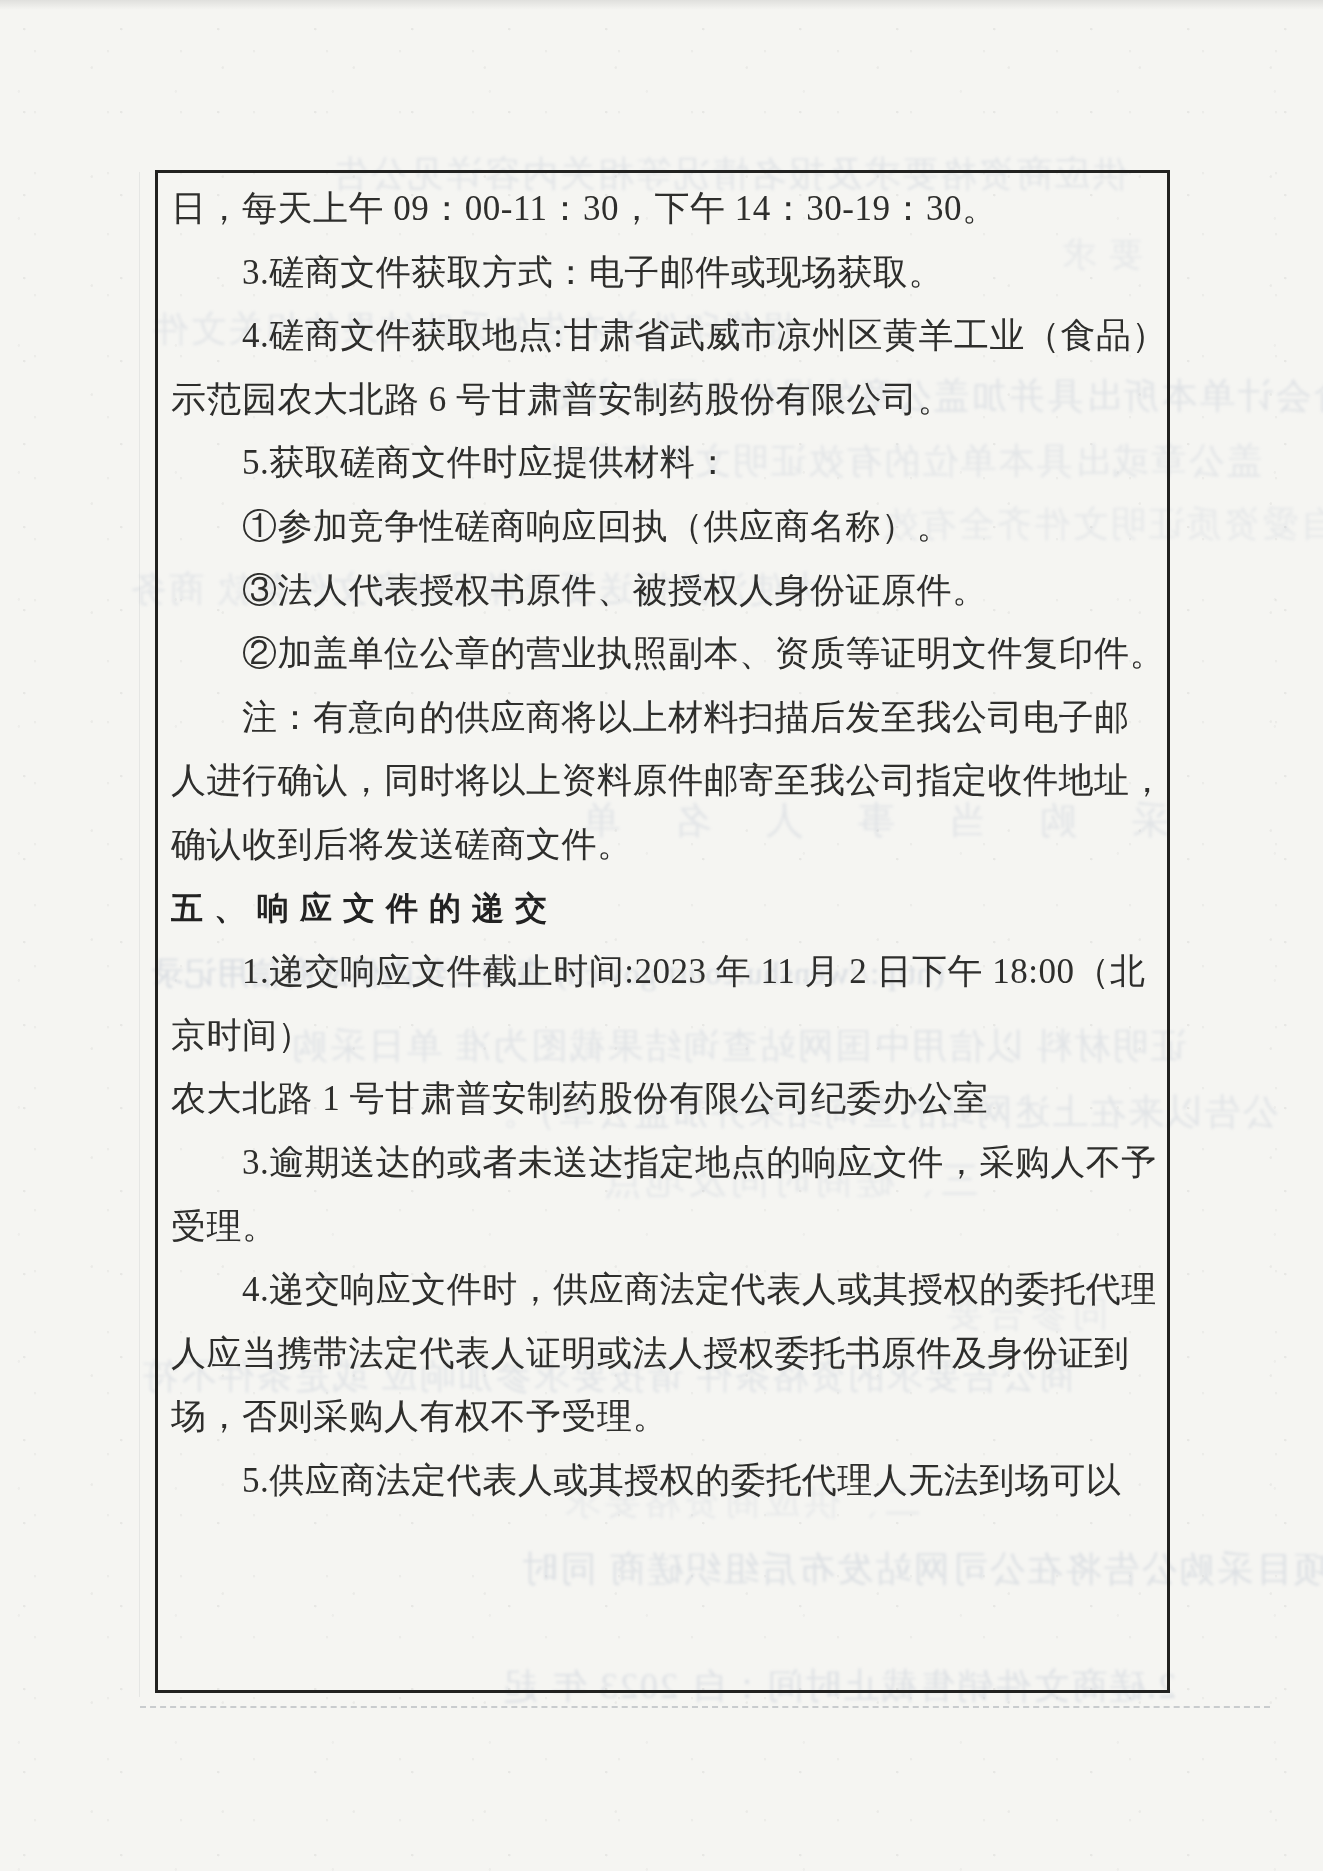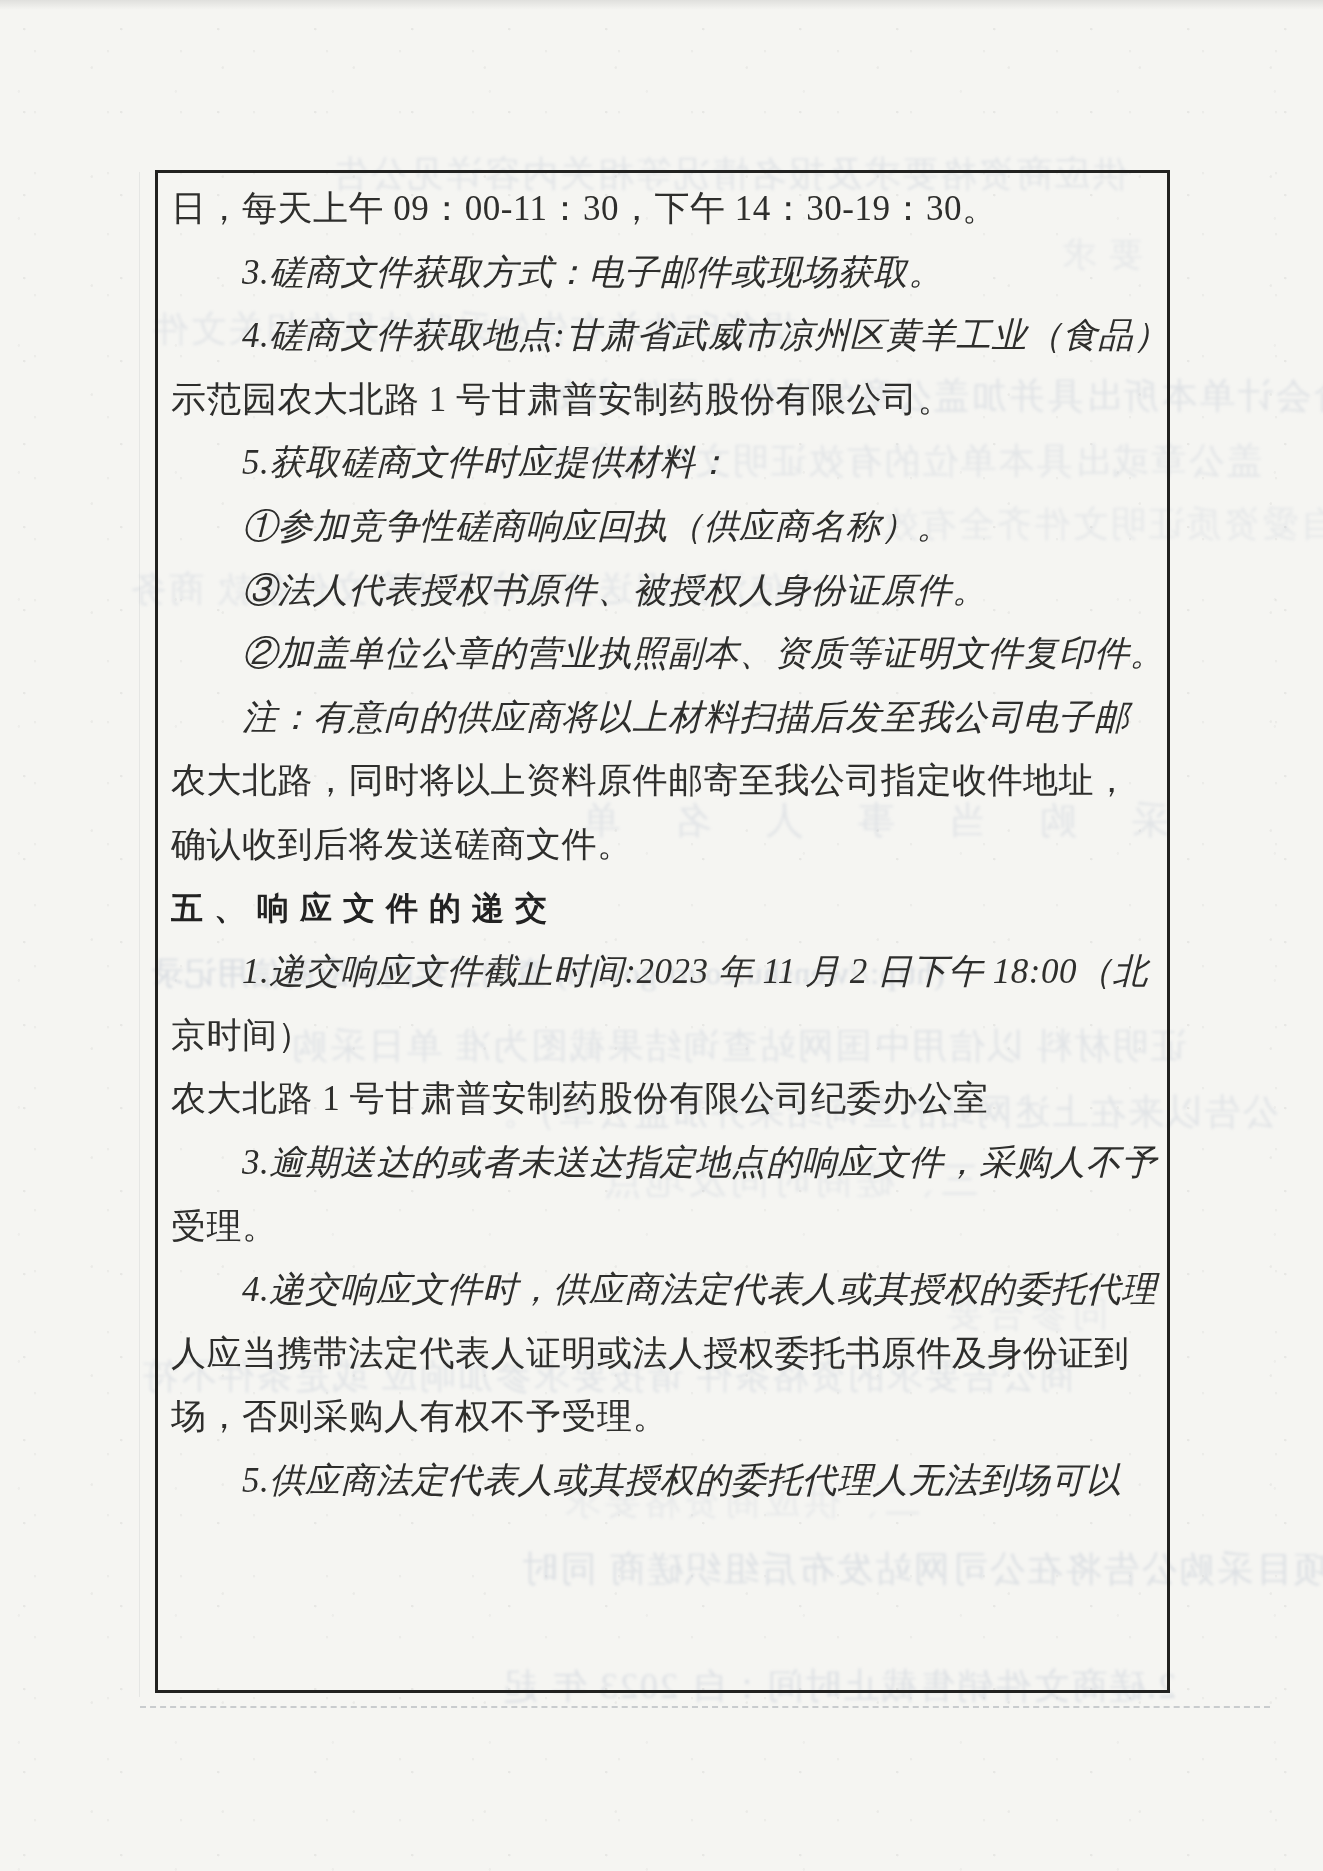--- a/index.html
+++ b/index.html
@@ -47,21 +47,21 @@
   }
   .line{
     height:63.6px;
     line-height:63.6px;
     font-size:35px;
     letter-spacing:0.5px;
     color:#2e2e2c;
     white-space:nowrap;
     font-family:"Liberation Serif", serif;
   }
-  .line.indent{padding-left:71px;font-style:italic;}
+  .line.indent{padding-left:71px;}
   .line.heading{
     font-family:"Liberation Sans", sans-serif;
     font-weight:700;
     font-size:32px;
     letter-spacing:11px;
     color:#222;
   }
   
   .fold-line{
     position:absolute;
@@ -100,27 +100,27 @@
       <div class="bleed" style="left: 500px; top: 1662px; font-size: 36px; opacity: 0.22; letter-spacing: 2px;">2.磋商文件销售截止时间：自 2023 年 起</div>
     </div>
 
   <div class="left-shadow-line"></div>
 
   <div class="frame">
     <div class="doc-lines" id="doc-lines">
         <div class="line">日，每天上午 09：00-11：30，下午 14：30-19：30。</div>
         <div class="line indent">3.磋商文件获取方式：电子邮件或现场获取。</div>
         <div class="line indent">4.磋商文件获取地点:甘肃省武威市凉州区黄羊工业（食品）</div>
-        <div class="line">示范园农大北路 1 号甘肃普安制药股份有限公司。</div>
+        <div class="line">示范园农大北路 6 号甘肃普安制药股份有限公司。</div>
         <div class="line indent">5.获取磋商文件时应提供材料：</div>
         <div class="line indent">①参加竞争性磋商响应回执（供应商名称）。</div>
         <div class="line indent">③法人代表授权书原件、被授权人身份证原件。</div>
         <div class="line indent">②加盖单位公章的营业执照副本、资质等证明文件复印件。</div>
         <div class="line indent">注：有意向的供应商将以上材料扫描后发至我公司电子邮</div>
-        <div class="line">农大北路，同时将以上资料原件邮寄至我公司指定收件地址，</div>
+        <div class="line">人进行确认，同时将以上资料原件邮寄至我公司指定收件地址，</div>
         <div class="line">确认收到后将发送磋商文件。</div>
         <div class="line heading">五、响应文件的递交</div>
         <div class="line indent">1.递交响应文件截止时间:2023 年 11 月 2 日下午 18:00（北</div>
         <div class="line">京时间）</div>
         <div class="line">农大北路 1 号甘肃普安制药股份有限公司纪委办公室</div>
         <div class="line indent">3.逾期送达的或者未送达指定地点的响应文件，采购人不予</div>
         <div class="line">受理。</div>
         <div class="line indent">4.递交响应文件时，供应商法定代表人或其授权的委托代理</div>
         <div class="line">人应当携带法定代表人证明或法人授权委托书原件及身份证到</div>
         <div class="line">场，否则采购人有权不予受理。</div>

